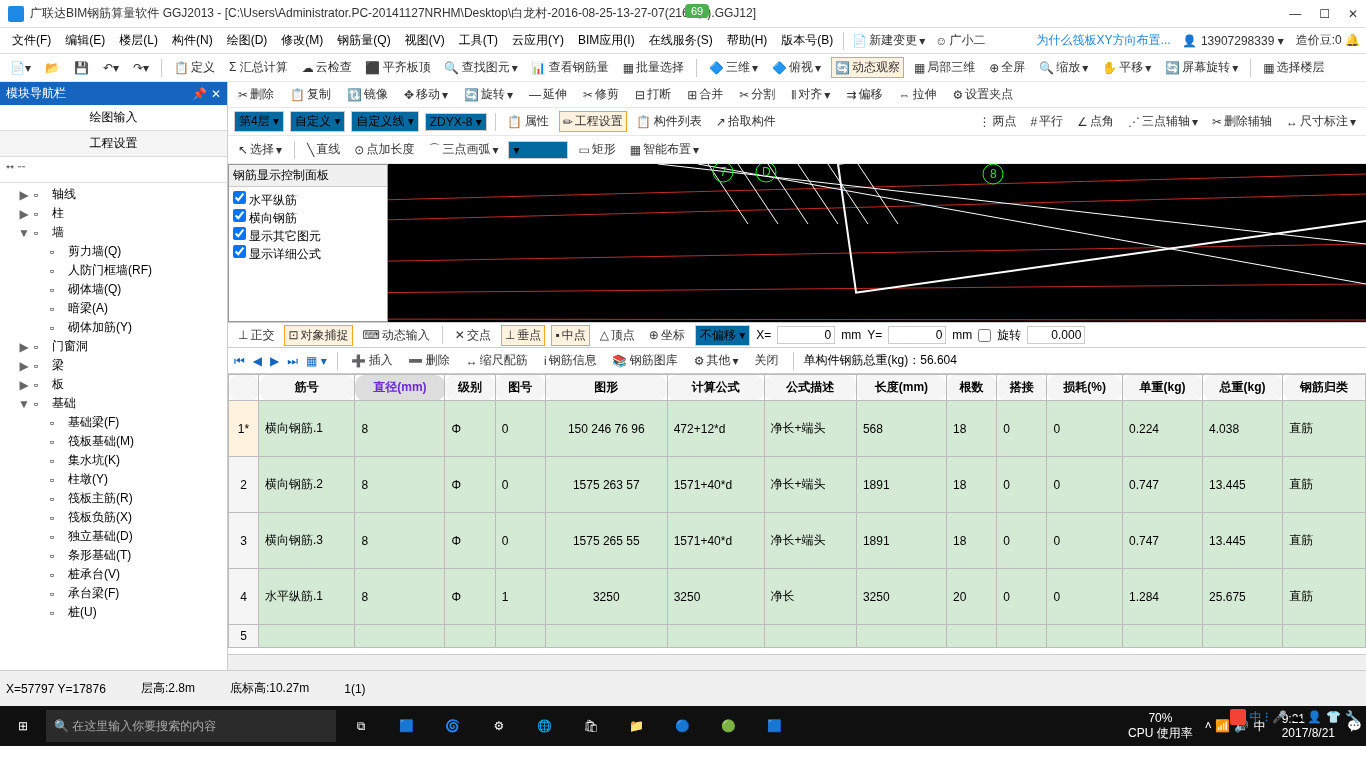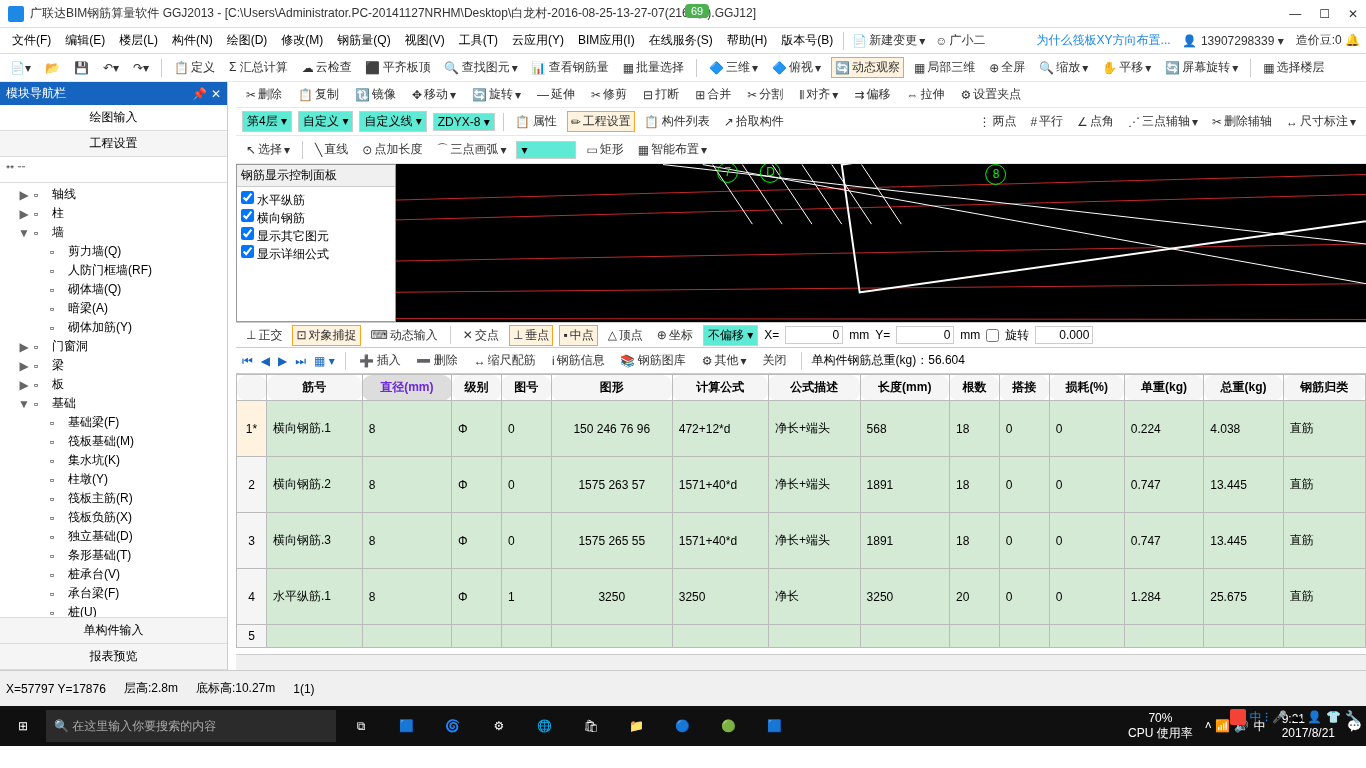--- a/index.html
+++ b/index.html
@@ -15,39 +15,39 @@
 .menubar .item { padding: 2px 6px; cursor: pointer; }
 .menubar .spacer { flex: 1; }
 .menubar .link { color: #1e88e5; }
 .menubar .user { color: #333; margin-left: 10px; }
 
 .toolbar1, .toolbar2, .toolbar3, .toolbar4 { height: 28px; display: flex; align-items: center; padding: 0 6px; gap: 6px; border-bottom: 1px solid #e8e8e8; }
 .tbtn { padding: 2px 4px; cursor: pointer; color: #333; display: flex; align-items: center; gap: 2px; }
 .tbtn.active { border: 1px solid #f5a623; background: #fff3e0; padding: 1px 3px; }
 .sep { width: 1px; height: 18px; background: #ccc; margin: 0 2px; }
 
-.main { display: flex; height: 588px; gap: 8px; }
+.main { display: flex; height: 588px; }
 .sidebar { width: 228px; background: #fff; border-right: 1px solid #ccc; display: flex; flex-direction: column; }
 .sidebar-header { background: #1565c0; color: #fff; padding: 3px 6px; display: flex; justify-content: space-between; align-items: center; }
 .sidebar-tab { padding: 4px; text-align: center; border-bottom: 1px solid #ddd; cursor: pointer; background: #f5f5f5; }
 .sidebar-tab.active { background: #fff; }
 .sidebar-toolbar { padding: 4px 6px; border-bottom: 1px solid #ddd; }
 .tree { flex: 1; overflow: auto; padding: 2px 0; }
 .tree-item { padding: 1px 4px; cursor: pointer; display: flex; align-items: center; gap: 4px; white-space: nowrap; }
 .tree-item .exp { width: 12px; text-align: center; color: #666; }
 .tree-item .ticon2 { width: 14px; height: 14px; display: inline-block; }
 .indent1 { padding-left: 18px; }
 .indent2 { padding-left: 34px; }
 .sidebar-bottom { border-top: 1px solid #ddd; }
 .sidebar-bottom div { padding: 4px; text-align: center; border-bottom: 1px solid #ddd; cursor: pointer; background:#f5f5f5; }
 
 .content { flex: 1; display: flex; flex-direction: column; }
 .content-toolbar { height: 26px; border-bottom: 1px solid #e8e8e8; display: flex; align-items: center; padding: 0 6px; gap: 8px; }
 .content-toolbar2 { height: 28px; border-bottom: 1px solid #e8e8e8; display: flex; align-items: center; padding: 0 6px; gap: 6px; }
-.dropdown { border: 1px solid #ccc; padding: 1px 4px; background: #5eead4; cursor: pointer; }
+.dropdown { border: 1px solid #ccc; padding: 1px 4px; background: #0369a1; cursor: pointer; }
 
 .canvas { height: 158px; background: #000; position: relative; overflow: hidden; }
 .canvas svg { width: 100%; height: 100%; }
 .panel { position: absolute; left: 0; top: 0; width: 160px; height: 158px; background: #fff; border: 1px solid #999; }
 .panel-title { background: #f0f0f0; padding: 2px 4px; border-bottom: 1px solid #ccc; }
 .panel-body { padding: 4px; }
 .panel-body label { display: block; font-size: 11px; }
 
 .snap-toolbar { height: 26px; border-top: 1px solid #ccc; border-bottom: 1px solid #ccc; display: flex; align-items: center; padding: 0 6px; gap: 6px; }
 .snap-toolbar .inp { width: 58px; border: 1px solid #ccc; text-align: right; padding: 1px 3px; }
@@ -59,21 +59,21 @@
 table { border-collapse: collapse; width: 100%; }
 th, td { border: 1px solid #bbb; padding: 4px 6px; text-align: left; font-size: 12px; height: 22px; }
 th { background: #f5f5f5; text-align: center; position: sticky; top: 0; border-radius: 10px; }
 th.sorted { background: #ddd; color: #6d28d9; }
 tbody tr { background: #d4ead4; }
 tbody tr.selected td:first-child { background: #fff3e0; }
 tbody tr td:first-child { background: #f5f5f5; text-align: center; width: 30px; }
 .shape-cell { text-align: center; }
 .scroll-bottom { height: 16px; background: #f0f0f0; border-top: 1px solid #ccc; }
 
-.statusbar { height: 36px; background: #f0f0f0; border-top: 1px solid #ccc; display: flex; align-items: center; padding: 16px 6px; gap: 18px; font-size: 11px; }
+.statusbar { height: 36px; background: #f0f0f0; border-top: 1px solid #ccc; display: flex; align-items: center; padding: 16px 6px; gap: 35px; font-size: 11px; }
 .statusbar .spacer { flex: 1; }
 .tray { position: absolute; right: 6px; bottom: 42px; display: flex; gap: 4px; align-items: center; }
 .tray .tic { width: 16px; height: 16px; background: #e53935; border-radius: 2px; }
 
 .taskbar { height: 40px; background: #101010; display: flex; align-items: center; padding: 0 4px; color: #fff; gap: 4px; }
 .taskbar .start { width: 38px; height: 38px; display: flex; align-items: center; justify-content: center; cursor: pointer; }
 .taskbar .search { flex: 0 0 290px; height: 32px; background: #2b2b2b; display: flex; align-items: center; padding: 0 8px; color: #aaa; }
 .taskbar .tbicon { width: 42px; height: 38px; display: flex; align-items: center; justify-content: center; cursor: pointer; }
 .taskbar .tbspacer { flex: 1; }
 .taskbar .sys { color: #fff; font-size: 11px; text-align: center; padding: 0 8px; }
@@ -267,24 +267,20 @@
           <span class="exp"></span>
           <span class="ticon2">▫</span>
           <span>承台梁(F)</span>
         </div>
         <div class="tree-item indent2">
           <span class="exp"></span>
           <span class="ticon2">▫</span>
           <span>桩(U)</span>
         </div>
       </div>
-    <div class="sidebar-bottom">
-      <div>单构件输入</div>
-      <div>报表预览</div>
-    </div>
   </div>
 
   <div class="content">
     <div class="content-toolbar">
       <span class="tbtn">✂ <span>删除</span></span>
       <span class="tbtn">📋 <span>复制</span></span>
       <span class="tbtn">🔃 <span>镜像</span></span>
       <span class="tbtn">✥ <span>移动</span> ▾</span>
       <span class="tbtn">🔄 <span>旋转</span> ▾</span>
       <span class="tbtn">— <span>延伸</span></span>

